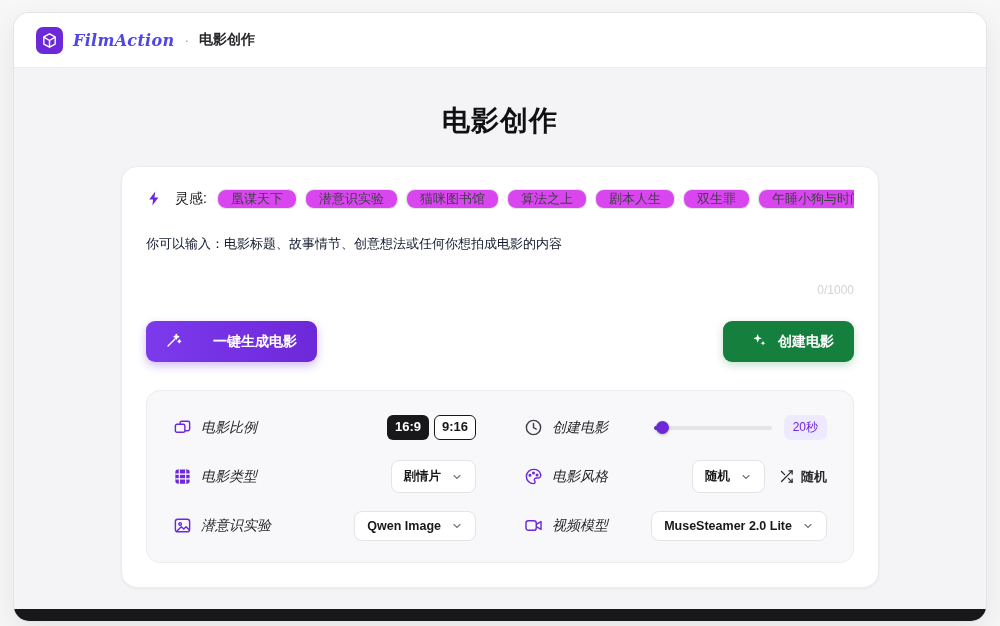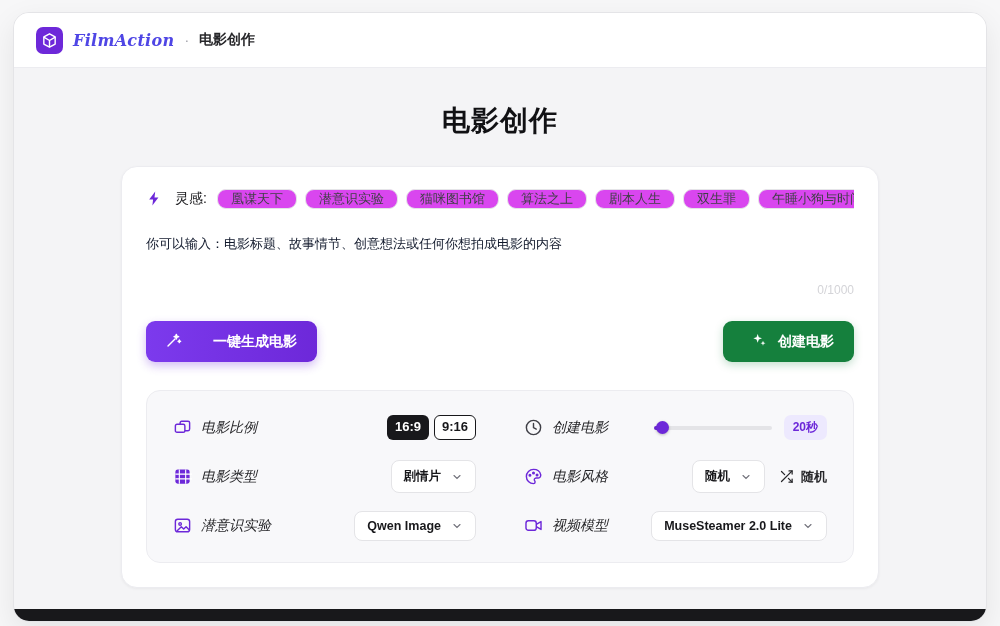--- a/index.html
+++ b/index.html
@@ -108,21 +108,21 @@
   .duration-ctrl { display: flex; align-items: center; gap: 12px; }
   .slider { width: 118px; height: 14px; position: relative; cursor: pointer; }
   .slider .track { position: absolute; top: 5px; left: 0; right: 0; height: 4px; border-radius: 2px; background: #e4e4e7; }
   .slider .fill { position: absolute; top: 5px; left: 0; width: 8px; height: 4px; border-radius: 2px; background: var(--accent, #6d28d9); }
   .slider .thumb {
     position: absolute; top: 0; left: 2px; width: 13px; height: 13px; border-radius: 50%;
     background: var(--accent, #6d28d9); box-shadow: 0 1px 3px rgba(0,0,0,.25);
   }
   .badge {
     background: var(--accent-soft, #ede9fe); color: var(--accent, #6d28d9);
-    font-size: 12px; font-weight: 700; padding: 4px 9px; border-radius: 7px; white-space: nowrap;
+    font-size: 12px; font-weight: 400; padding: 4px 9px; border-radius: 7px; white-space: nowrap;
   }
 
   .select {
     display: inline-flex; align-items: center; gap: 10px;
     background: #fff; border: 1px solid #e4e4e7; border-radius: 8px;
     padding: 7px 12px; font-family: inherit; font-size: 12.5px; font-weight: 600; color: #18181b;
     cursor: pointer; white-space: nowrap;
   }
   .chev { width: 12px; height: 12px; display: inline-flex; }
 

